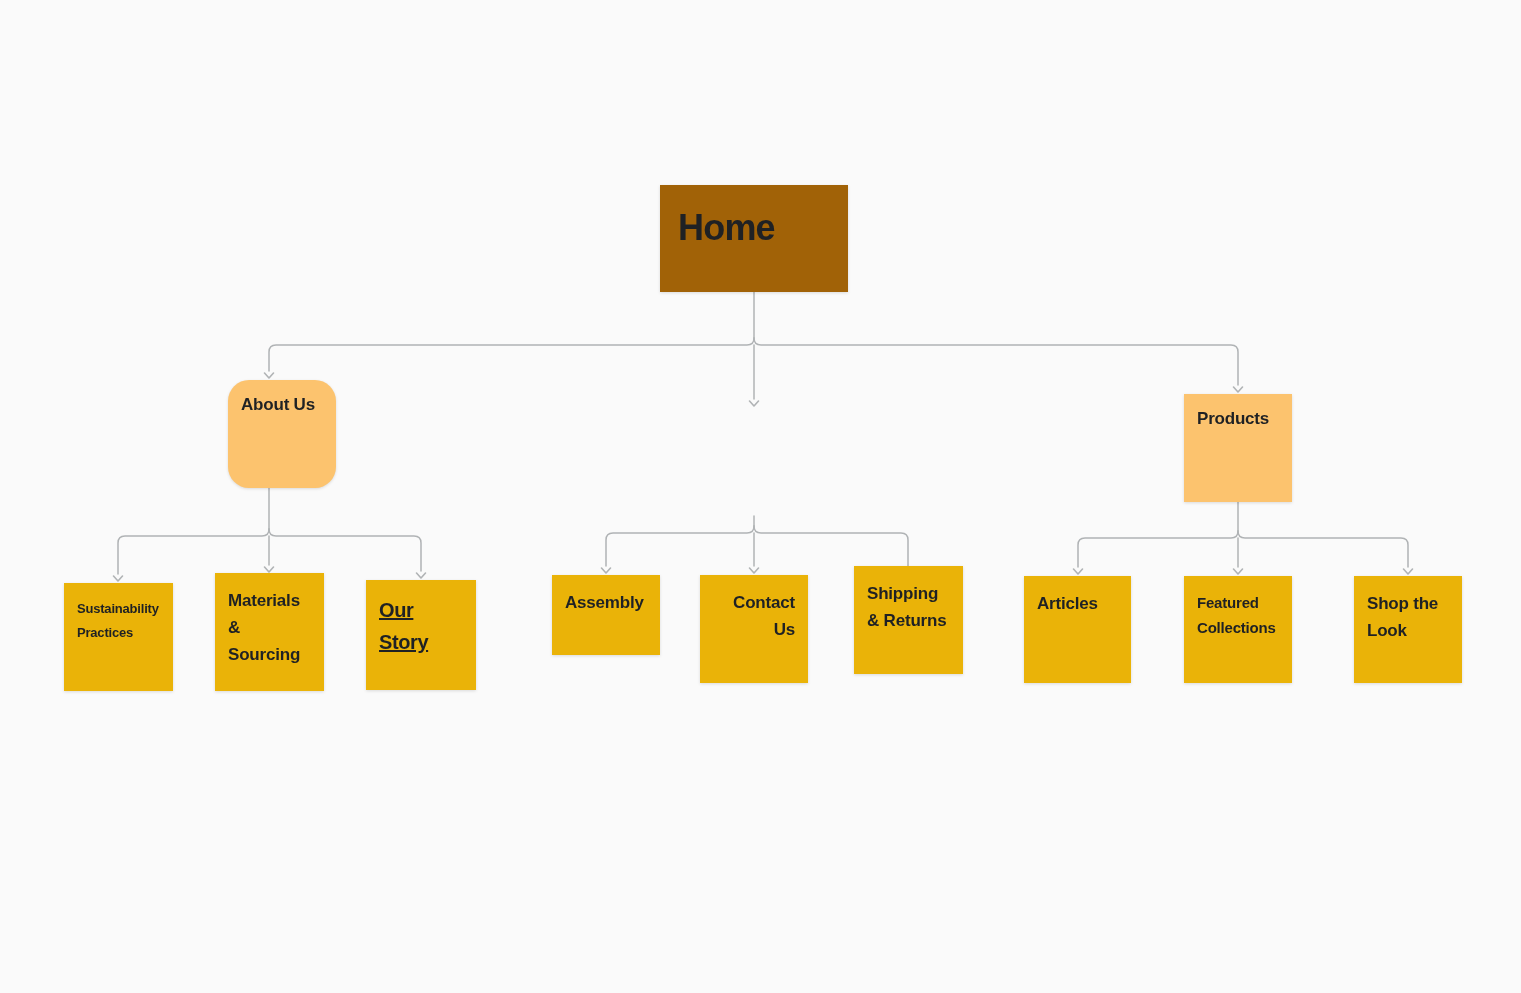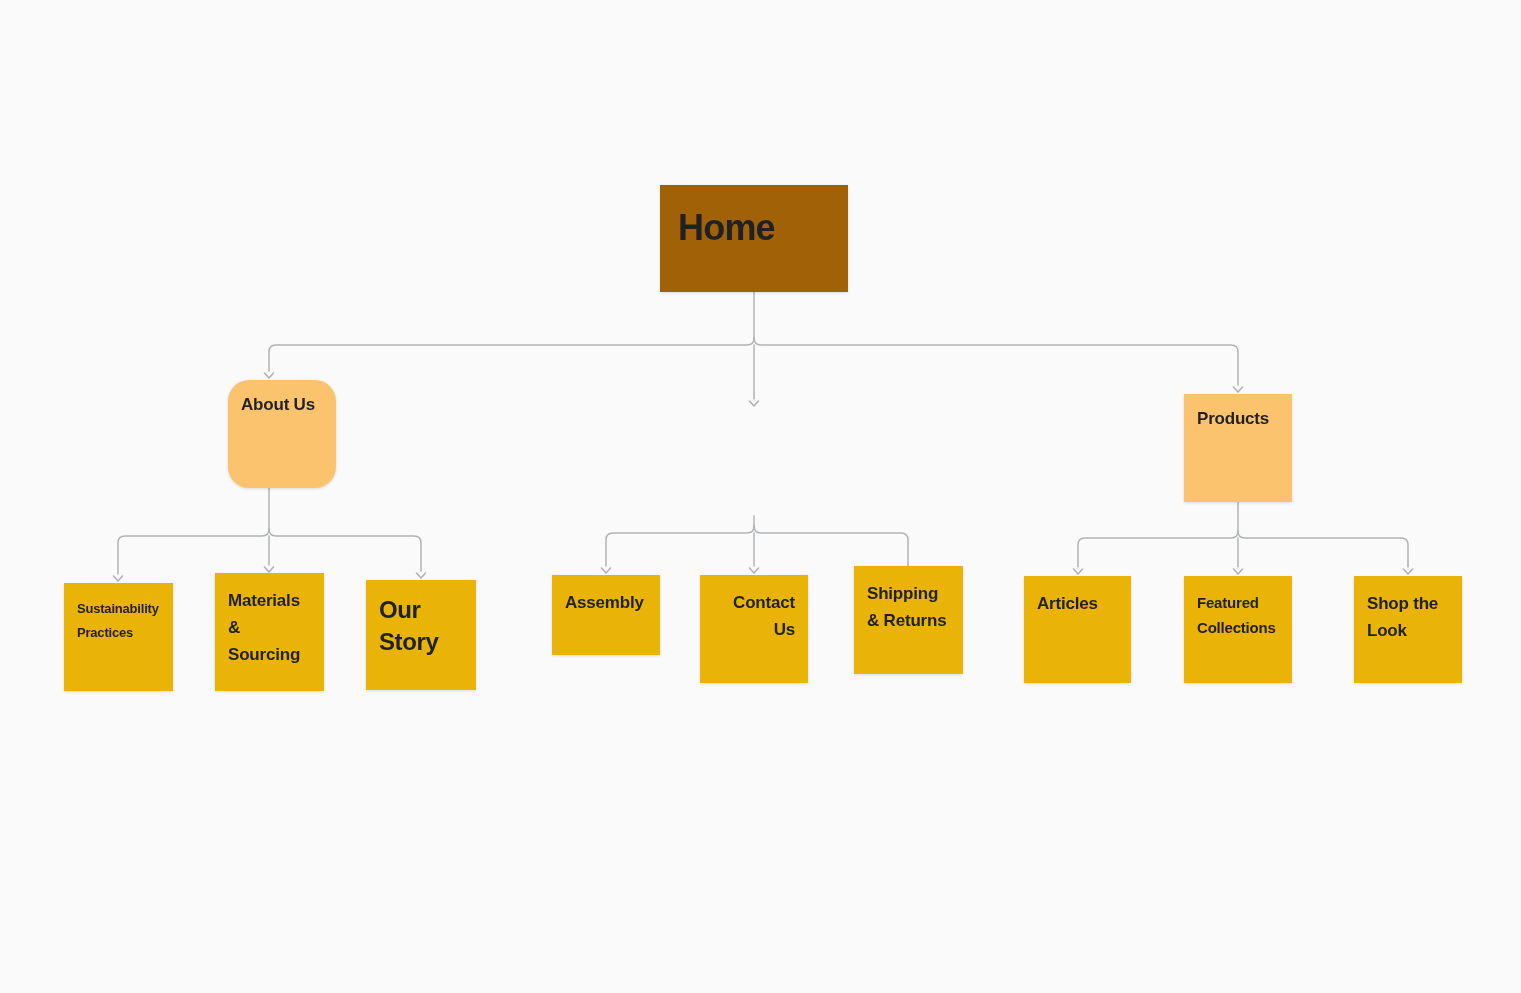--- a/index.html
+++ b/index.html
@@ -74,23 +74,24 @@
   }
   .node.leaf.size-sm .node-label {
     font-size: 13px;
     line-height: 24px;
   }
   .node.leaf.size-md .node-label {
     font-size: 15px;
     line-height: 25px;
   }
   .node.leaf.size-lg .node-label {
-    font-size: 24px;
+    font-size: 20px;
     line-height: 32px;
     letter-spacing: -0.4px;
+    text-decoration: underline;
   }
 </style>
 </head>
 <body>
 
 <div id="canvas">
 
   <svg id="connectors" viewBox="0 0 1521 993" width="1521" height="993" xmlns="http://www.w3.org/2000/svg">
     <defs>
       <g id="arrowhead">

